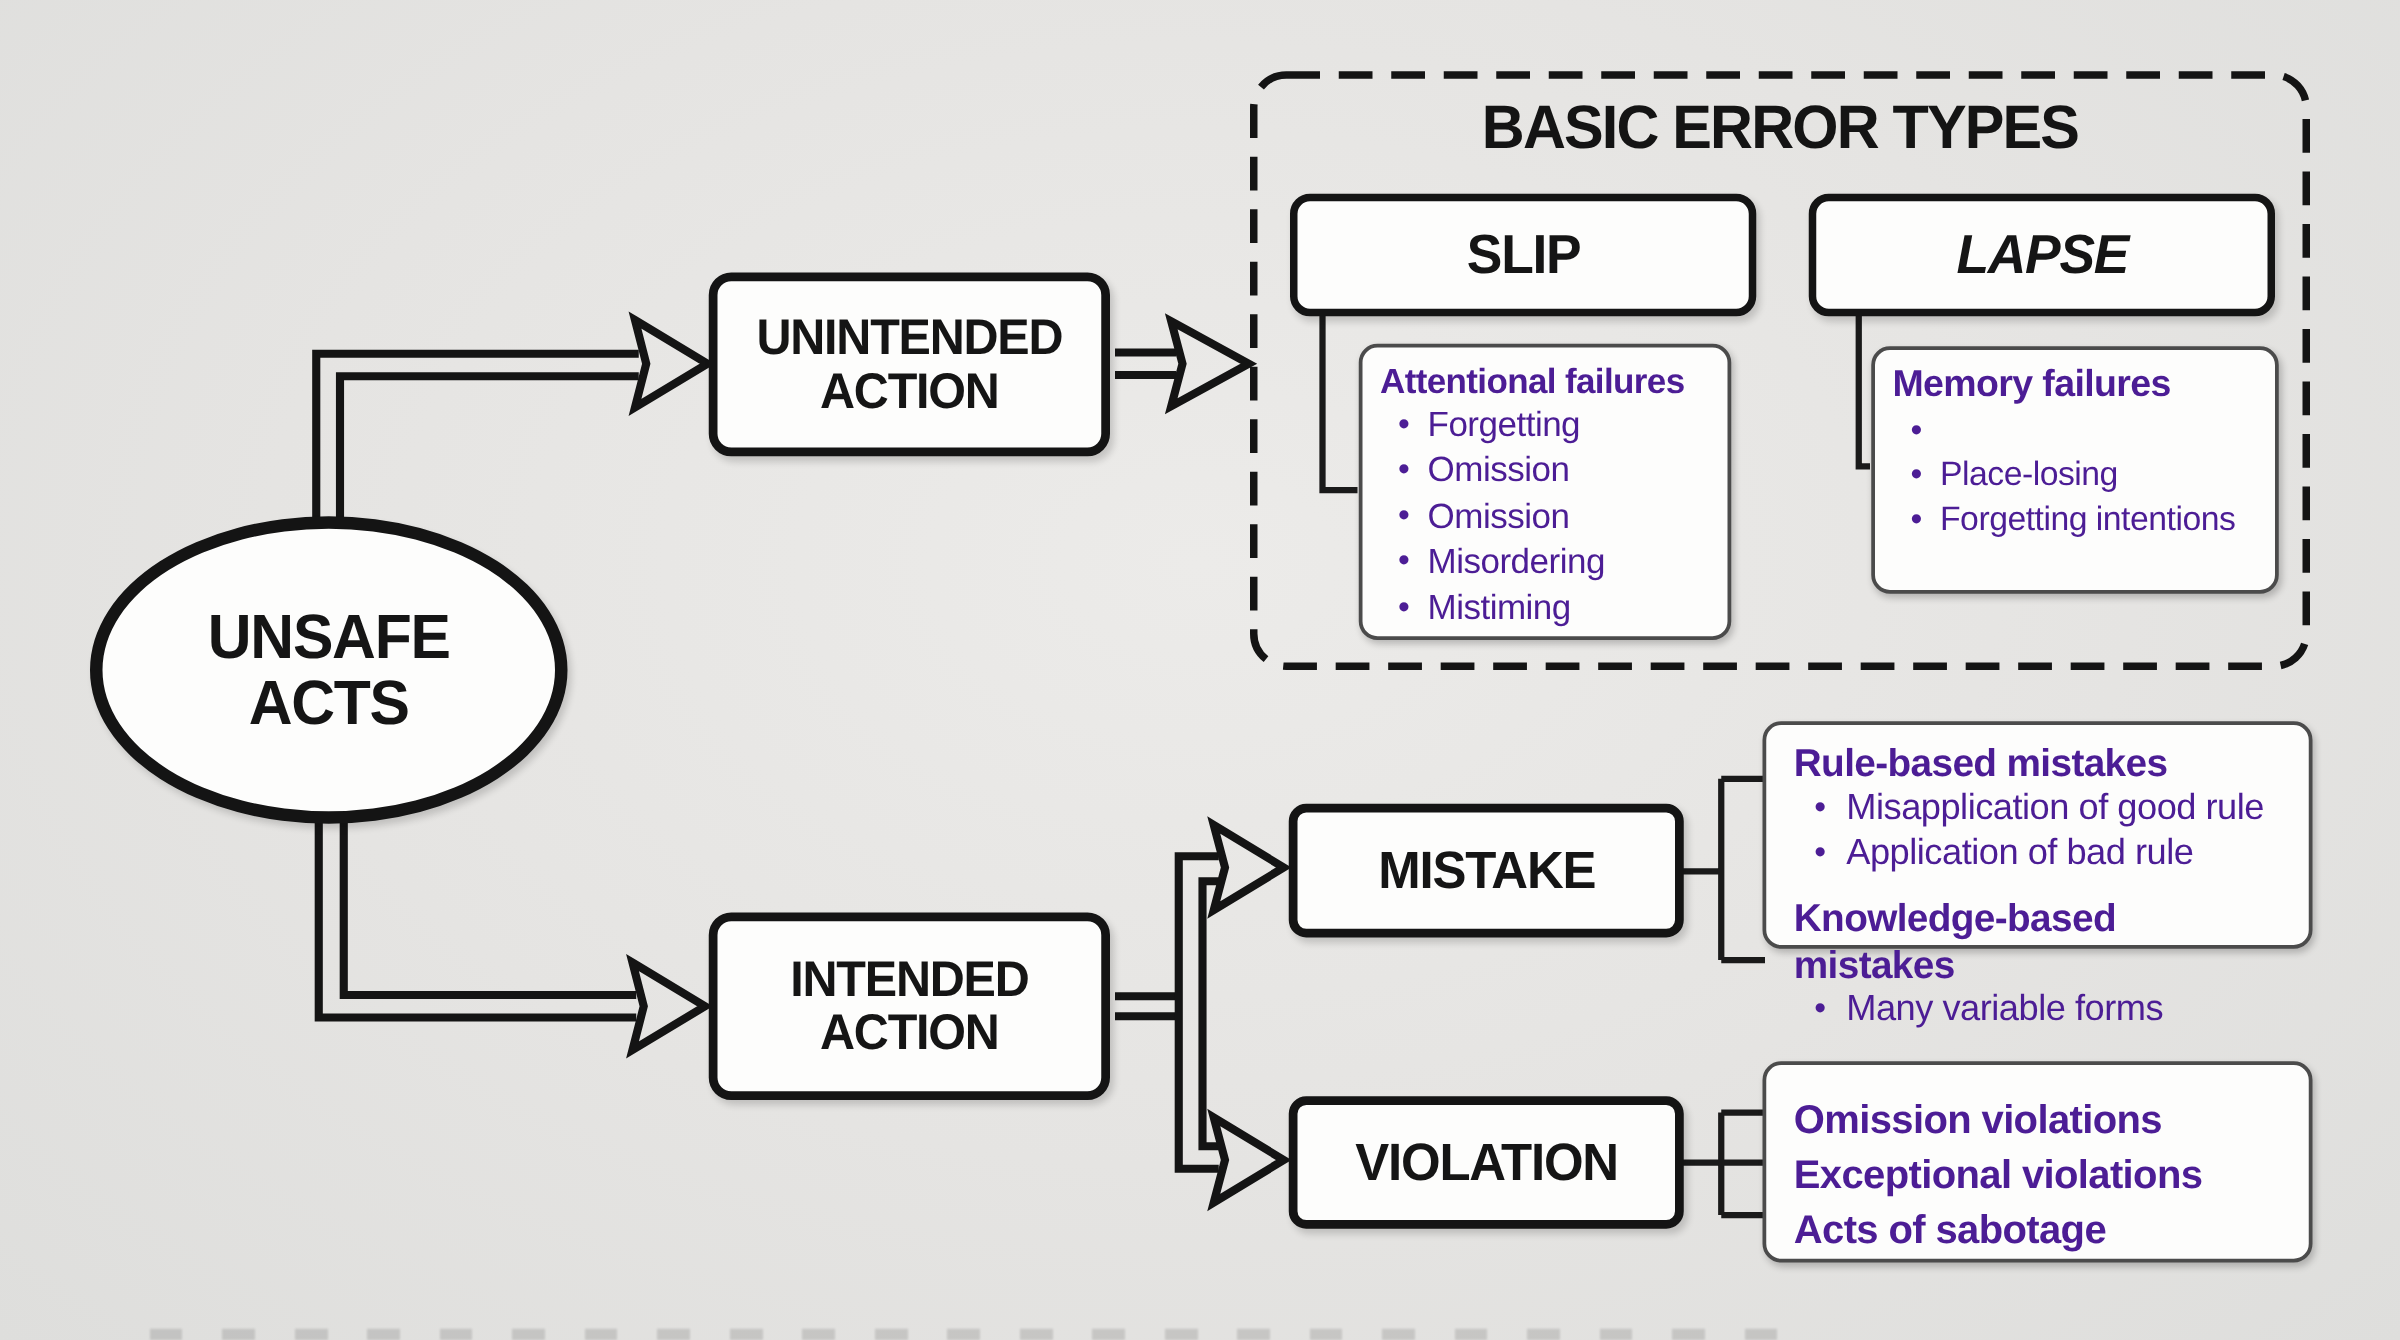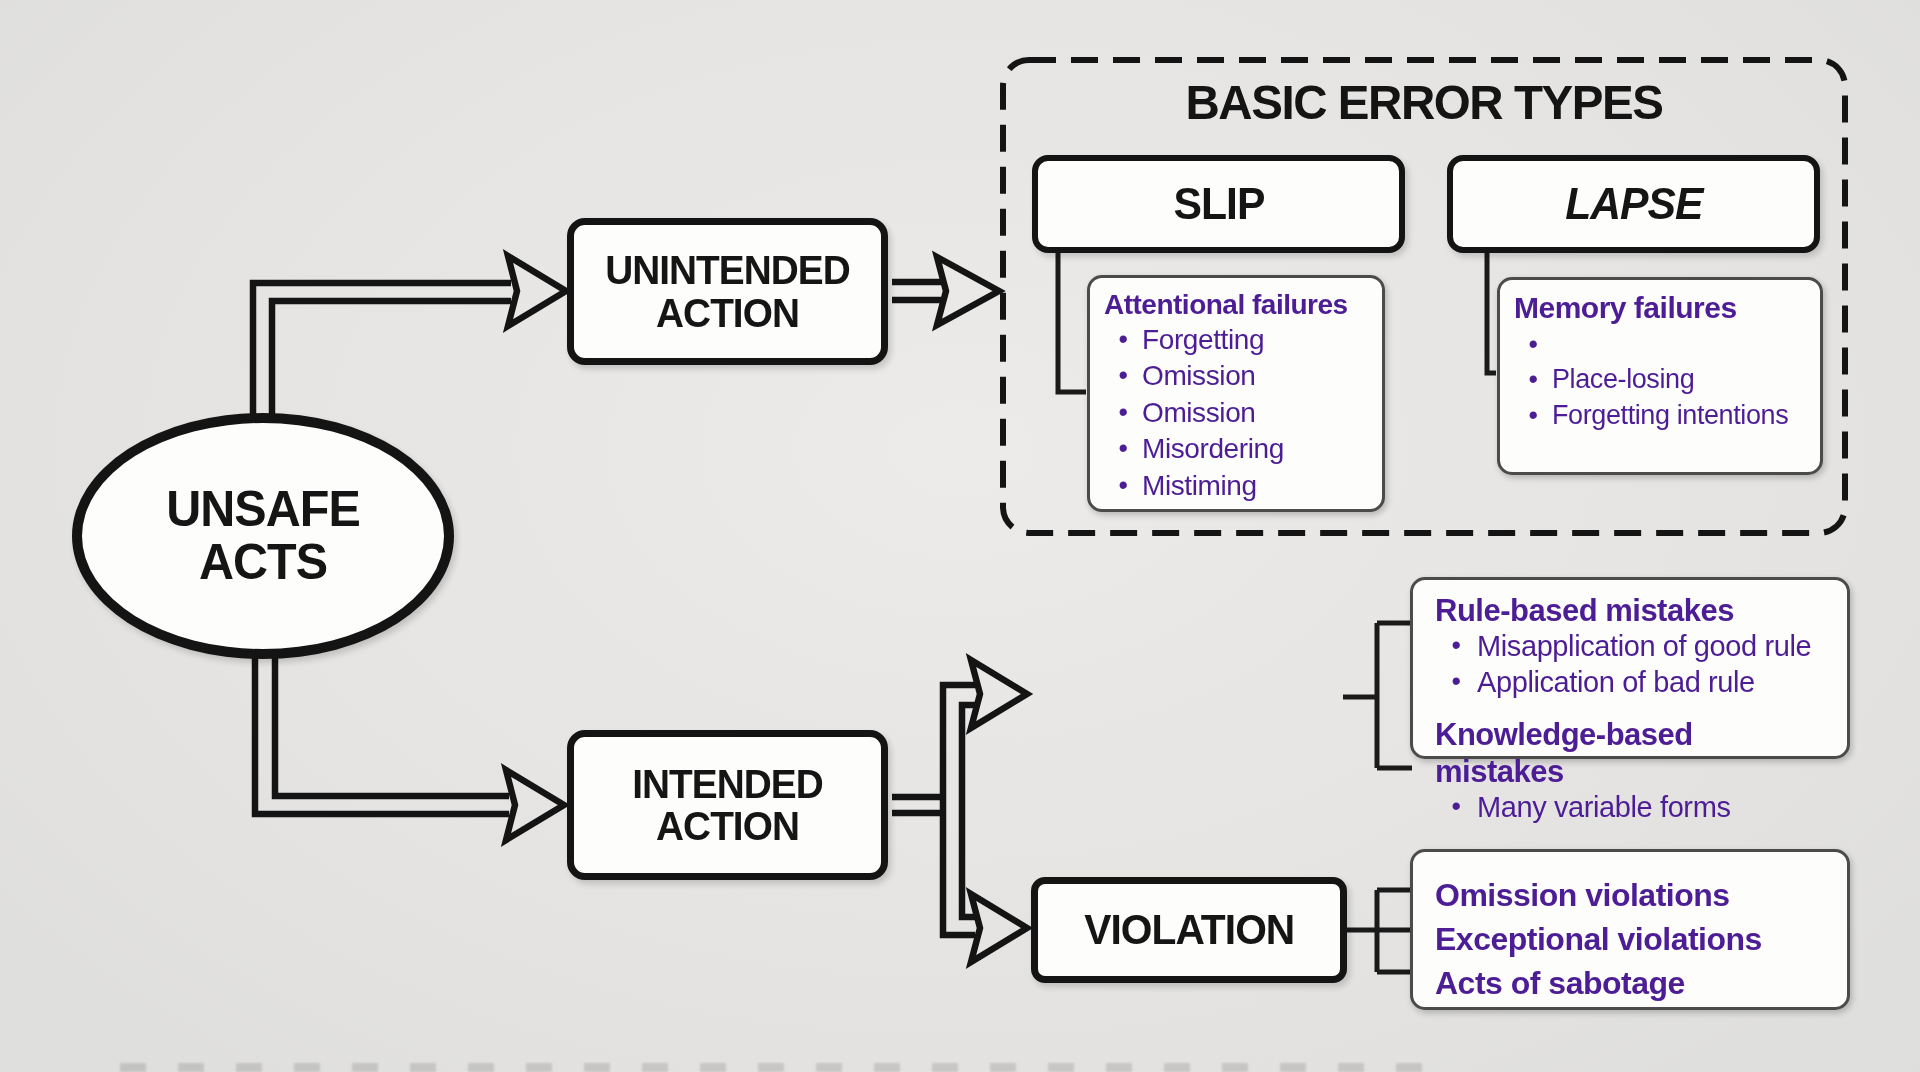--- a/index.html
+++ b/index.html
@@ -117,20 +117,23 @@
   </div>
 
   <div class="node" id="node-slip">
     <span class="lbl">SLIP</span>
   </div>
 
   <div class="node" id="node-lapse">
     <span class="lbl">LAPSE</span>
   </div>
 
+  <div class="node" id="node-mistake">
+    <span class="lbl">MISTAKE</span>
+  </div>
 
   <div class="node" id="node-violation">
     <span class="lbl">VIOLATION</span>
   </div>
 
   <div class="detail" id="detail-slip">
     <div class="d-head">Attentional failures</div>
     <div class="blist">
         <div class="li">
           <span class="dot">•</span>

